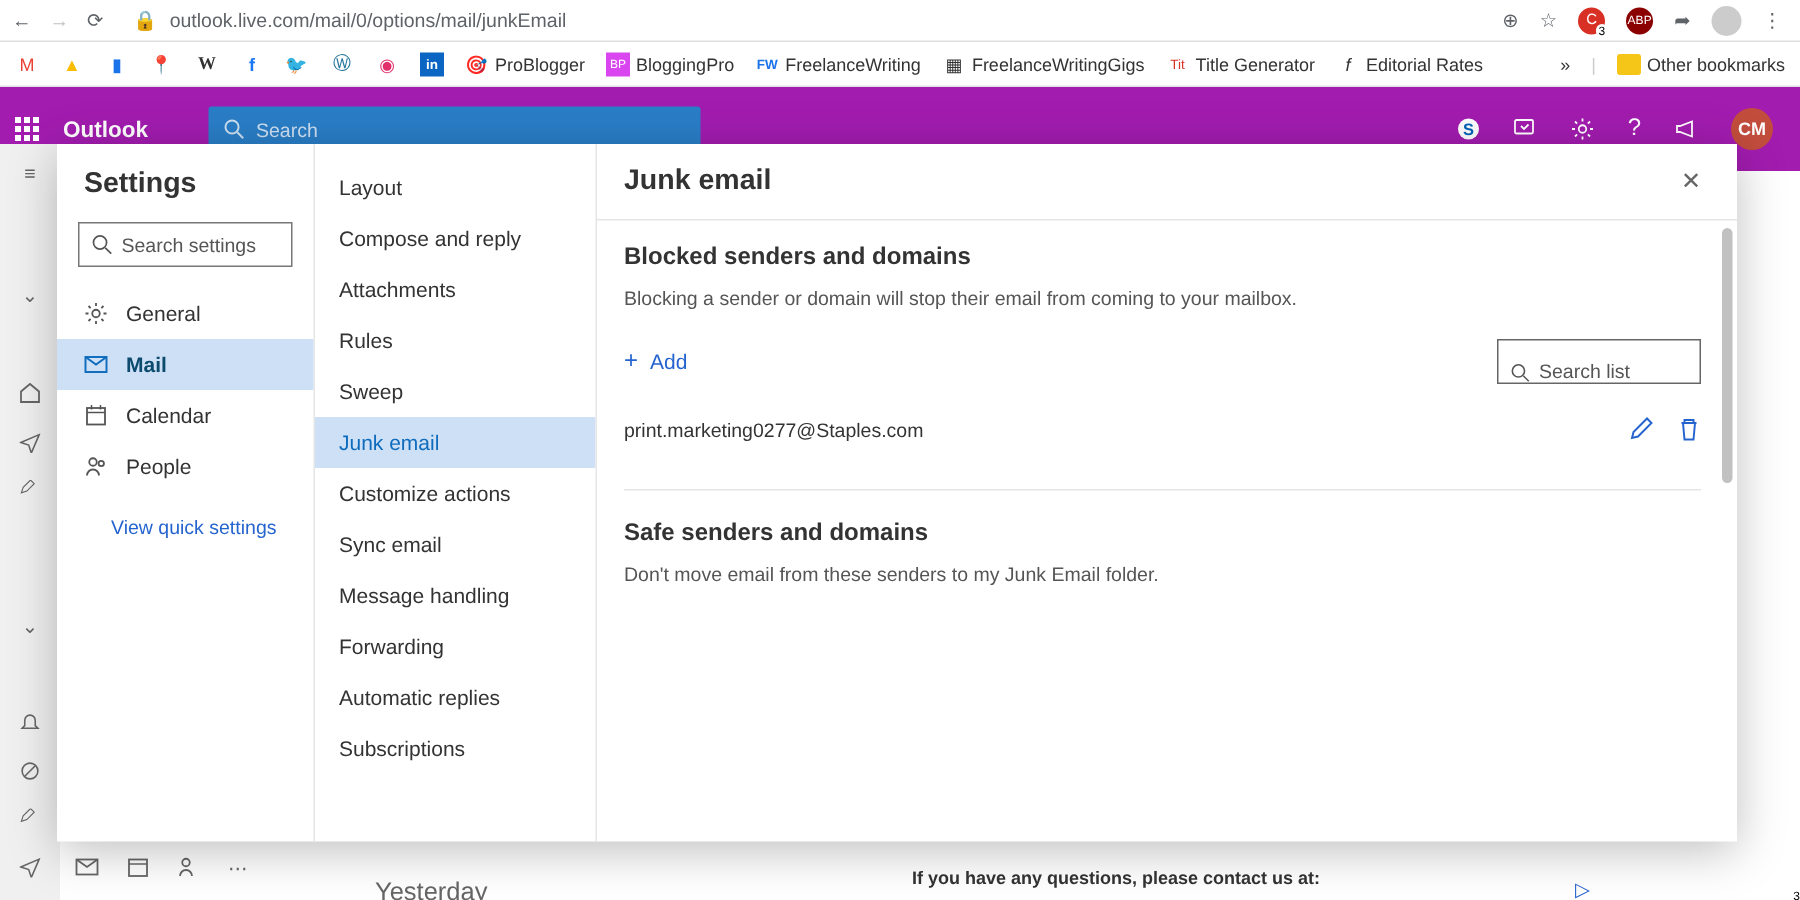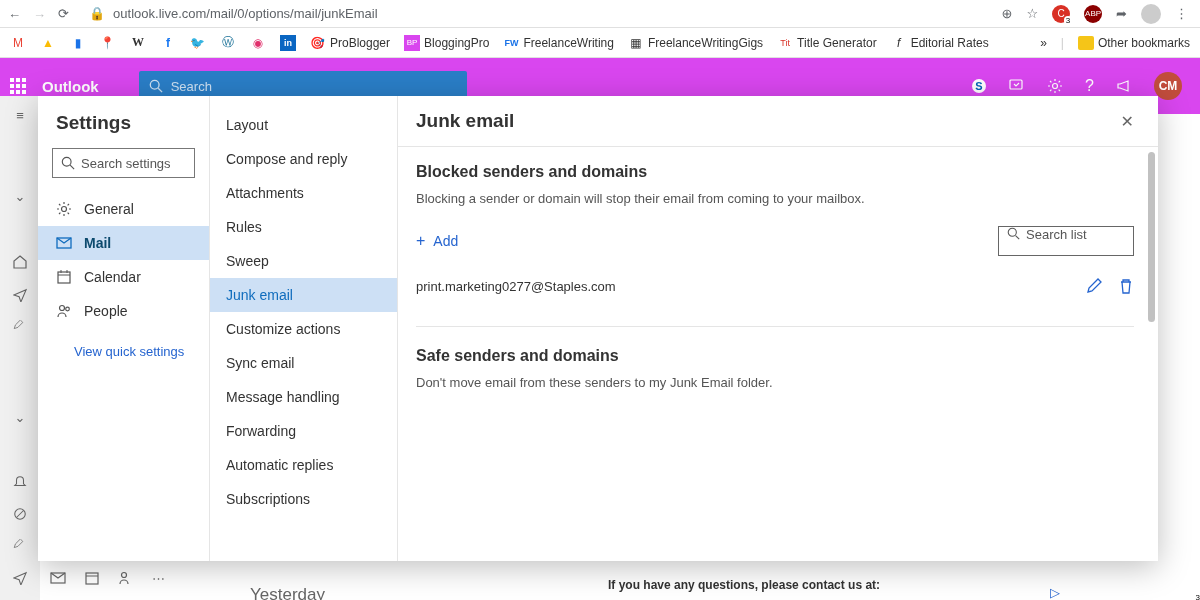--- a/index.html
+++ b/index.html
@@ -19,21 +19,21 @@
 .avatar-sm { width: 20px; height: 20px; border-radius: 50%; background: #ccc; }
 
 
 .bookmarks-bar { height: 30px; display: flex; align-items: center; padding: 0 10px; gap: 14px; background: #fff; border-bottom: 1px solid #e0e0e0; font-size: 12px; }
 .bm-item { display: flex; align-items: center; gap: 4px; color: #333; cursor: pointer; white-space: nowrap; }
 .bm-icon { width: 16px; height: 16px; display: flex; align-items: center; justify-content: center; font-size: 12px; }
 .bm-spacer { flex: 1; }
 .bm-folder { width: 16px; height: 14px; background: #f5c518; border-radius: 2px; }
 
 
-.outlook-header { height: 56px; background: #d946ef; display: flex; align-items: center; padding: 0 10px; gap: 10px; color: #fff; }
+.outlook-header { height: 56px; background: #a21caf; display: flex; align-items: center; padding: 0 10px; gap: 10px; color: #fff; }
 .waffle { display: grid; grid-template-columns: repeat(3,4px); gap: 2px; cursor: pointer; }
 .waffle span { width: 4px; height: 4px; background: #fff; }
 .outlook-brand { font-size: 15px; font-weight: 600; margin-left: 6px; }
 .header-search { margin-left: 30px; background: #2a7ec7; height: 30px; width: 328px; display: flex; align-items: center; padding: 0 10px; gap: 8px; color: #cde0f2; border-radius: 2px; }
 .header-flex { flex: 1; }
 .header-icons { display: flex; align-items: center; gap: 22px; color: #fff; margin-right: 8px; }
 .header-icons svg, .header-icons span { cursor: pointer; }
 .cm-avatar { width: 28px; height: 28px; border-radius: 50%; background: #c24d3d; color: #fff; display: flex; align-items: center; justify-content: center; font-size: 12px; font-weight: 600; }
 
 
@@ -69,21 +69,21 @@
 .pane3-title { font-size: 19px; font-weight: 600; }
 .close-x { cursor: pointer; color: #666; font-size: 16px; }
 .pane3-body { padding: 16px 24px 16px 18px; overflow-y: auto; flex: 1; position: relative; }
 .pane3-scroll { position: absolute; right: 3px; top: 56px; width: 7px; height: 170px; background: #c1c1c1; border-radius: 4px; }
 
 .section-title { font-size: 16px; font-weight: 600; margin-bottom: 10px; }
 .section-desc { font-size: 13px; color: #555; margin-bottom: 20px; }
 
 .add-search-row { display: flex; align-items: center; justify-content: space-between; margin-bottom: 18px; }
 .add-btn { display: flex; align-items: center; gap: 8px; color: #2564cf; cursor: pointer; font-size: 14px; }
-.search-list { border: 1px solid #666; height: 30px; width: 136px; display: flex; align-items: flex-start; padding: 0 8px; gap: 6px; font-size: 13px; color: #555; }
+.search-list { border: 1px solid #666; height: 30px; width: 136px; display: flex; align-items: flex-end; padding: 0 8px; gap: 6px; font-size: 13px; color: #555; }
 
 .entry-row { display: flex; align-items: center; justify-content: space-between; padding: 4px 0; }
 .entry-email { font-size: 13px; color: #333; }
 .entry-actions { display: flex; gap: 16px; color: #2564cf; }
 .entry-actions span { cursor: pointer; }
 
 .section-divider { border: none; border-top: 1px solid #e5e5e5; margin: 28px 0 20px; }
 
 svg { display: block; }
 </style>

